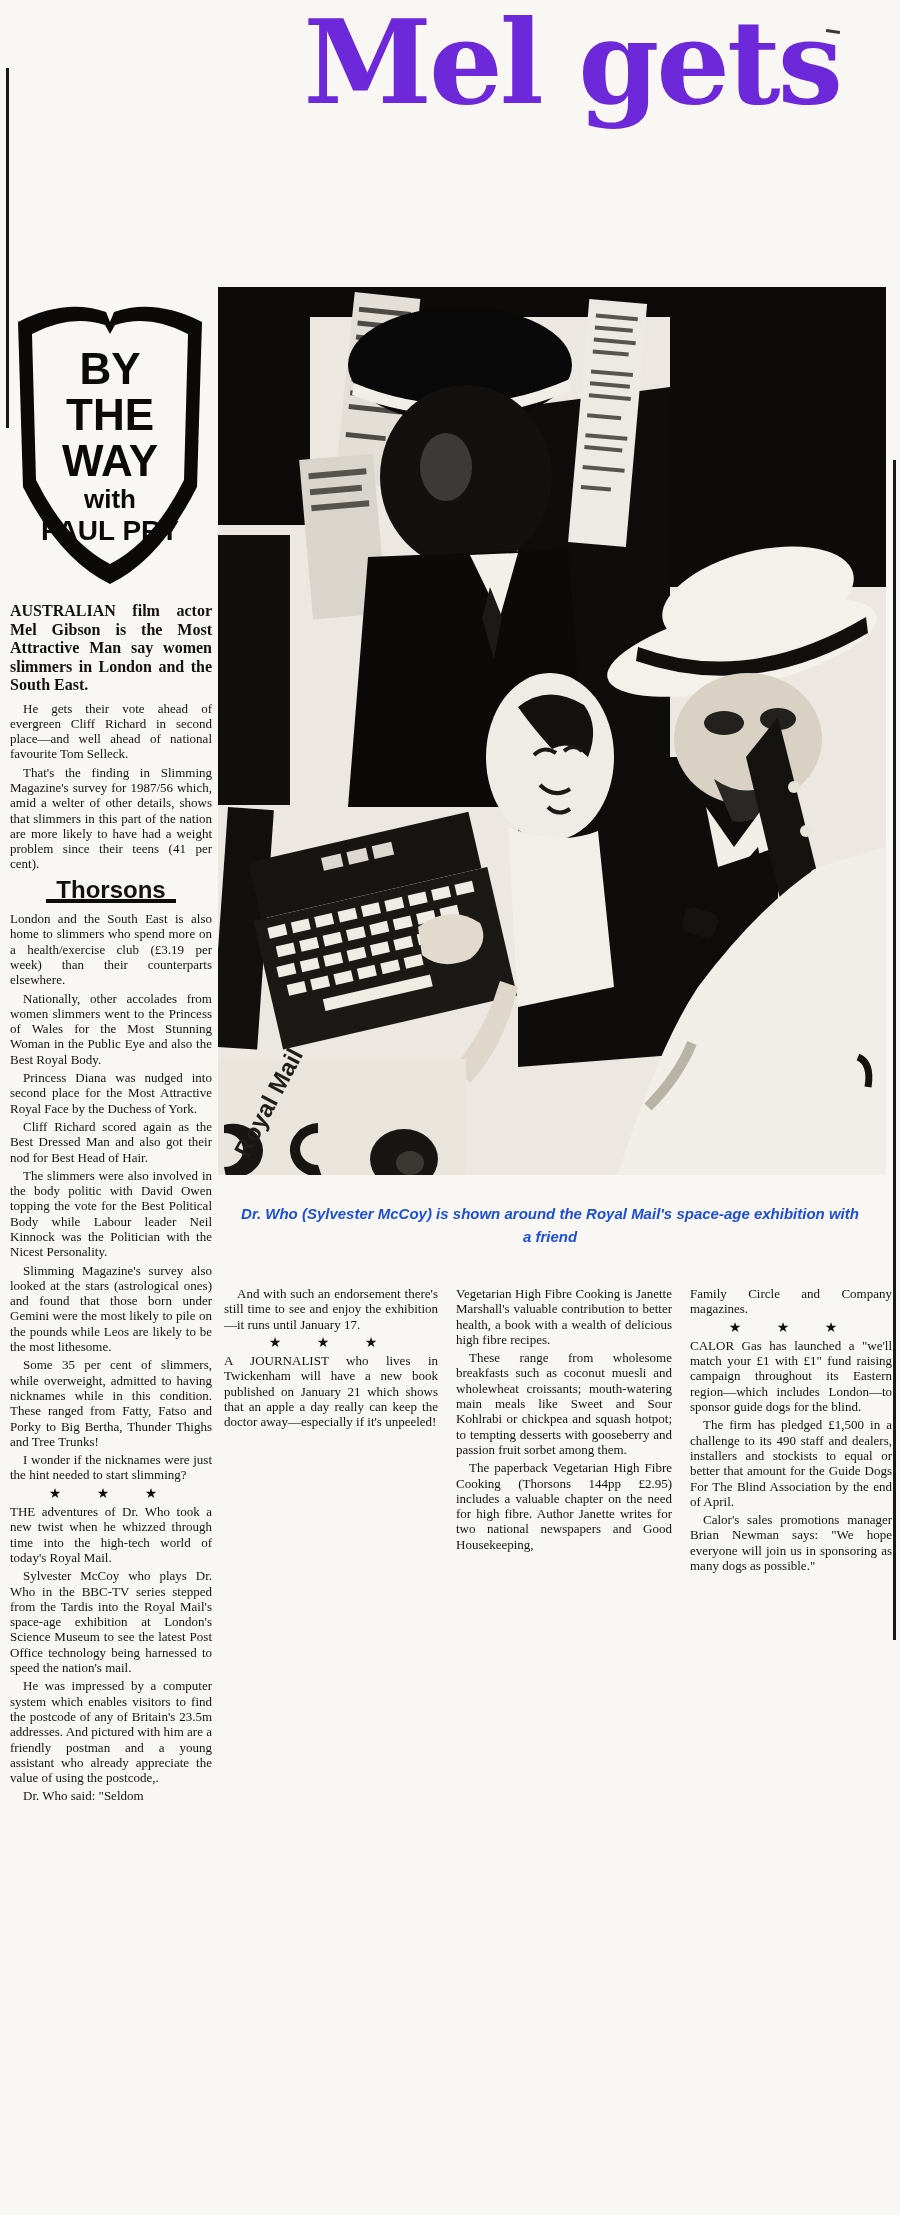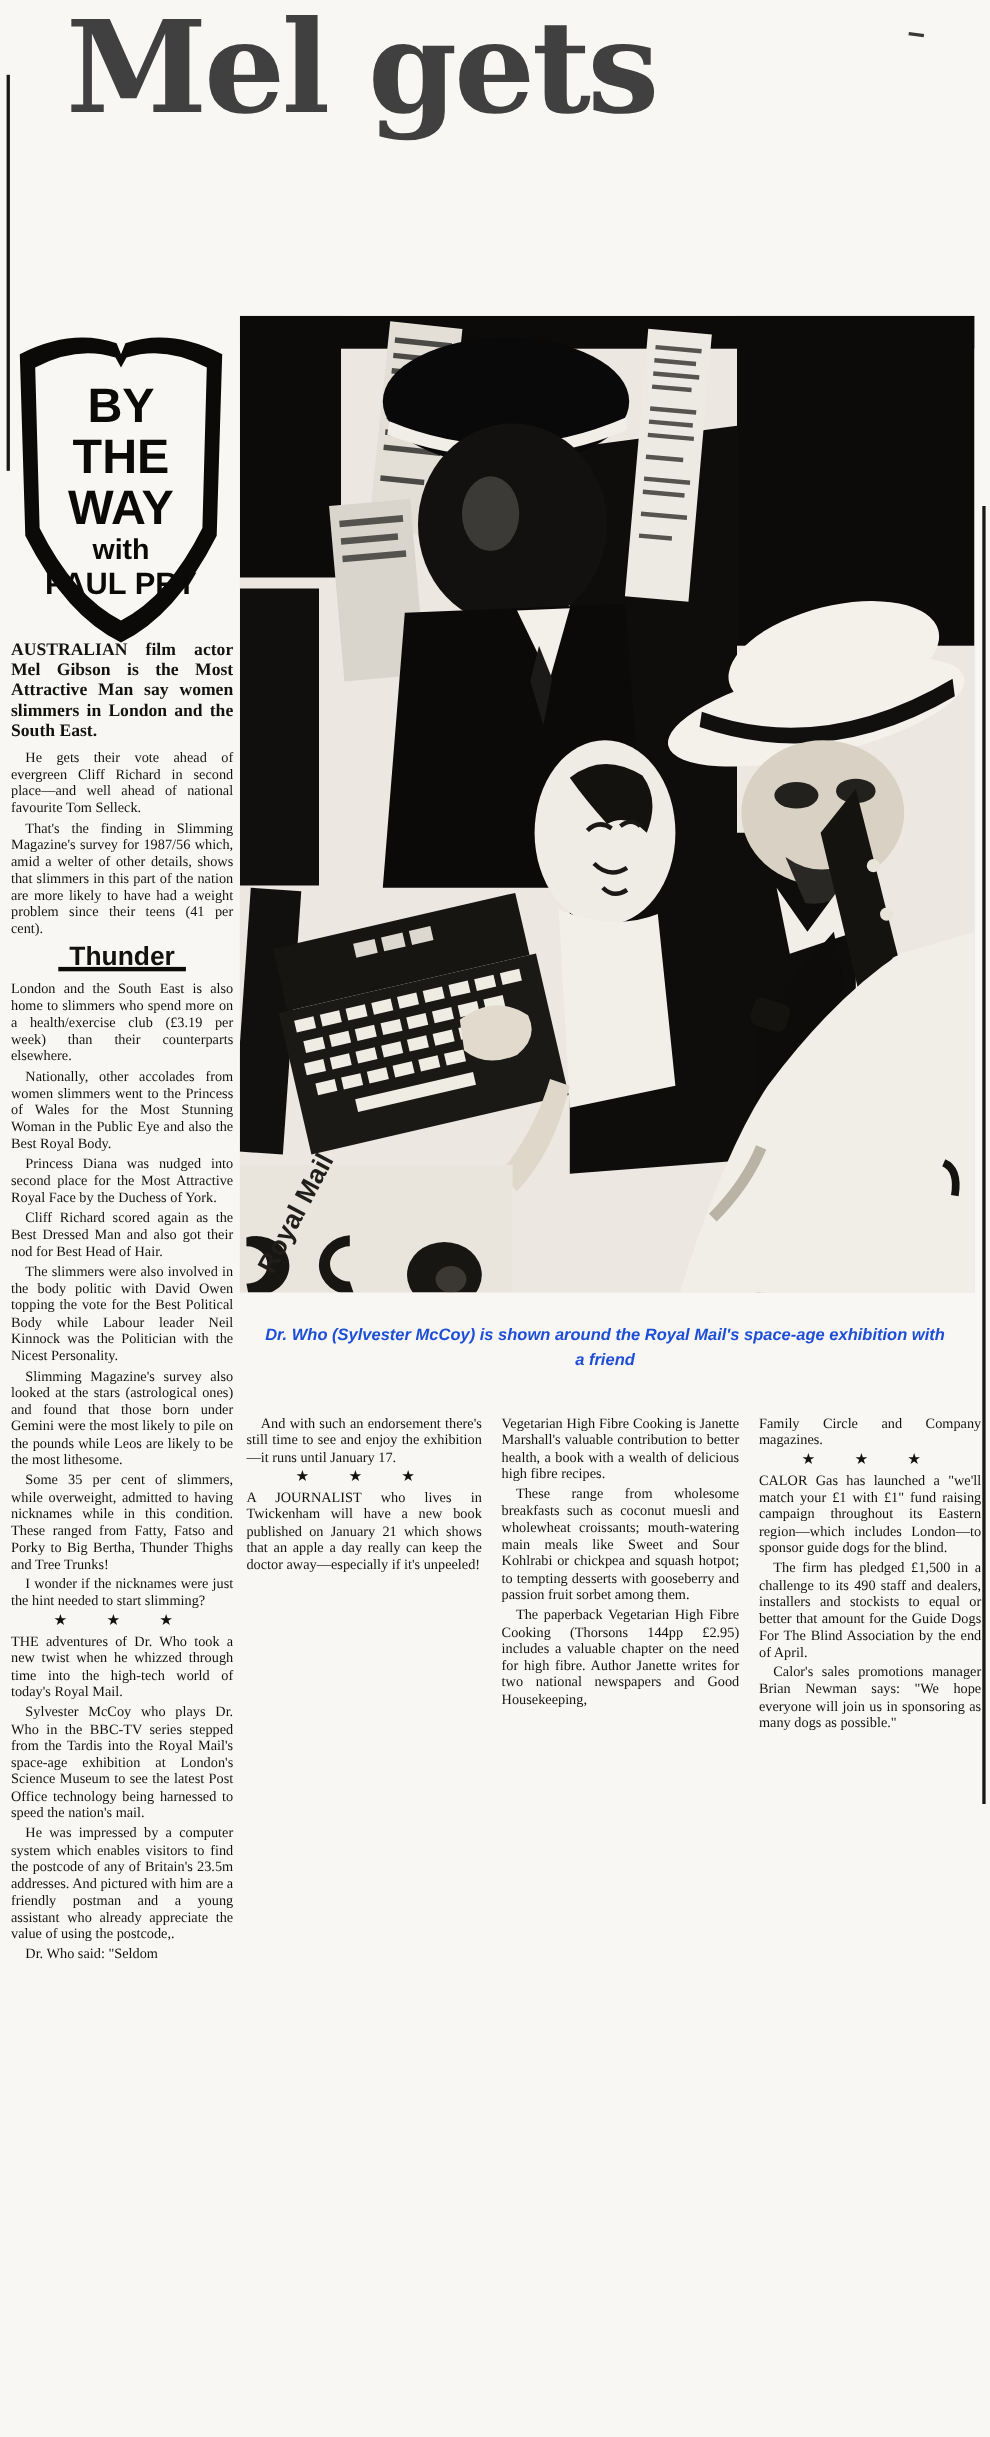--- a/index.html
+++ b/index.html
@@ -1,37 +1,37 @@
 <!DOCTYPE html>
 <html><head>
 <meta charset="utf-8">
 <style>
   html,body{margin:0;padding:0;background:#e9e7e2;}
   .page{position:relative;width:900px;height:2215px;background:#f9f7f3;overflow:hidden;
         font-family:"Liberation Serif",serif;color:#141210;}
   
-  .headline{position:absolute;top:4px;left:60px;width:780px;text-align:left;
+  .headline{position:absolute;top:4px;left:60px;width:780px;text-align:right;
             font-family:"DejaVu Serif",serif;font-weight:bold;font-size:116px;
-            line-height:1.0;letter-spacing:-3px;color:#404040;}
+            line-height:1.0;letter-spacing:-3px;color:#6d28d9;}
   
   .logo{position:absolute;top:292px;left:10px;width:200px;height:320px;}
   .logo svg{width:100%;height:100%;}
   .logo-text{font-family:"Liberation Sans",sans-serif;font-weight:bold;fill:#0b0a09;}
   
   .col{position:absolute;text-align:justify;font-size:13px;line-height:15.3px;}
   .col p{margin:0 0 3px 0;text-indent:13px;}
   .col p.no-indent{text-indent:0;}
   .lead{font-size:16px;line-height:18.5px;font-weight:bold;text-indent:0 !important;
         margin-bottom:6px !important;}
   .crosshead{font-family:"Liberation Sans",sans-serif;font-weight:bold;font-size:24px;
              text-align:center;margin:10px 0 8px 0;}
   .crosshead span{display:inline-block;border-bottom:4px solid #0c0b0a;padding:0 10px 2px 10px;}
   .stars{text-align:center;font-size:14px;letter-spacing:16px;margin:14px 0 12px 0;
          text-indent:0 !important;}
-  .left-col{top:582px;left:10px;width:202px;}
+  .left-col{top:602px;left:10px;width:202px;}
   .col2{top:1286px;left:224px;width:214px;}
   .col3{top:1286px;left:456px;width:216px;}
   .col4{top:1286px;left:690px;width:202px;}
   
   .photo{position:absolute;top:287px;left:218px;width:668px;height:888px;background:#e7e4de;
          overflow:hidden;}
   .caption{position:absolute;top:1202px;left:240px;width:620px;text-align:center;
            font-family:"Liberation Sans",sans-serif;font-weight:bold;font-style:italic;
            font-size:15px;line-height:1.55;color:#1d4ed8;}
   
@@ -63,21 +63,21 @@
       <text class="logo-text" x="100" y="216" font-size="26" text-anchor="middle">with</text>
       <text class="logo-text" x="100" y="248" font-size="28" text-anchor="middle">PAUL PRY</text>
     </svg>
   </div>
 
   <div class="col left-col">
     <p class="lead">AUSTRALIAN film actor Mel Gibson is the Most Attractive Man say women slimmers in London and the South East.</p>
     <p>He gets their vote ahead of evergreen Cliff Richard in second place—and well ahead of national favourite Tom Selleck.</p>
     <p>That's the finding in Slimming Magazine's survey for 1987/56 which, amid a welter of other details, shows that slimmers in this part of the nation are more likely to have had a weight problem since their teens (41 per cent).</p>
     <div class="crosshead">
-      <span>Thunder</span>
+      <span>Thorsons</span>
     </div>
     <p class="no-indent">London and the South East is also home to slimmers who spend more on a health/exercise club (£3.19 per week) than their counterparts elsewhere.</p>
     <p>Nationally, other accolades from women slimmers went to the Princess of Wales for the Most Stunning Woman in the Public Eye and also the Best Royal Body.</p>
     <p>Princess Diana was nudged into second place for the Most Attractive Royal Face by the Duchess of York.</p>
     <p>Cliff Richard scored again as the Best Dressed Man and also got their nod for Best Head of Hair.</p>
     <p>The slimmers were also involved in the body politic with David Owen topping the vote for the Best Political Body while Labour leader Neil Kinnock was the Politician with the Nicest Personality.</p>
     <p>Slimming Magazine's survey also looked at the stars (astrological ones) and found that those born under Gemini were the most likely to pile on the pounds while Leos are likely to be the most lithesome.</p>
     <p>Some 35 per cent of slimmers, while overweight, admitted to having nicknames while in this condition. These ranged from Fatty, Fatso and Porky to Big Bertha, Thunder Thighs and Tree Trunks!</p>
     <p>I wonder if the nicknames were just the hint needed to start slimming?</p>
     <p class="stars">★ ★ ★</p>

